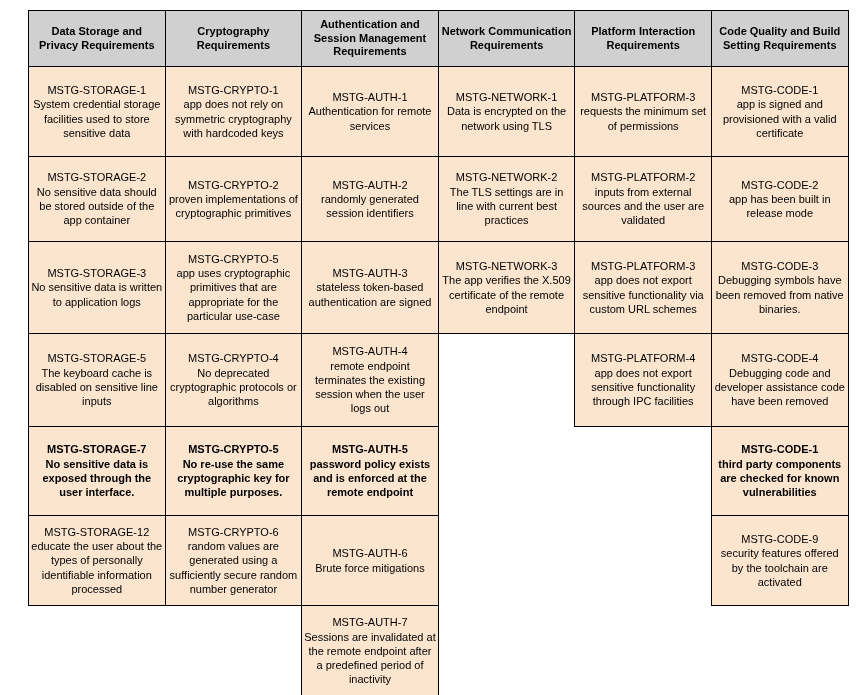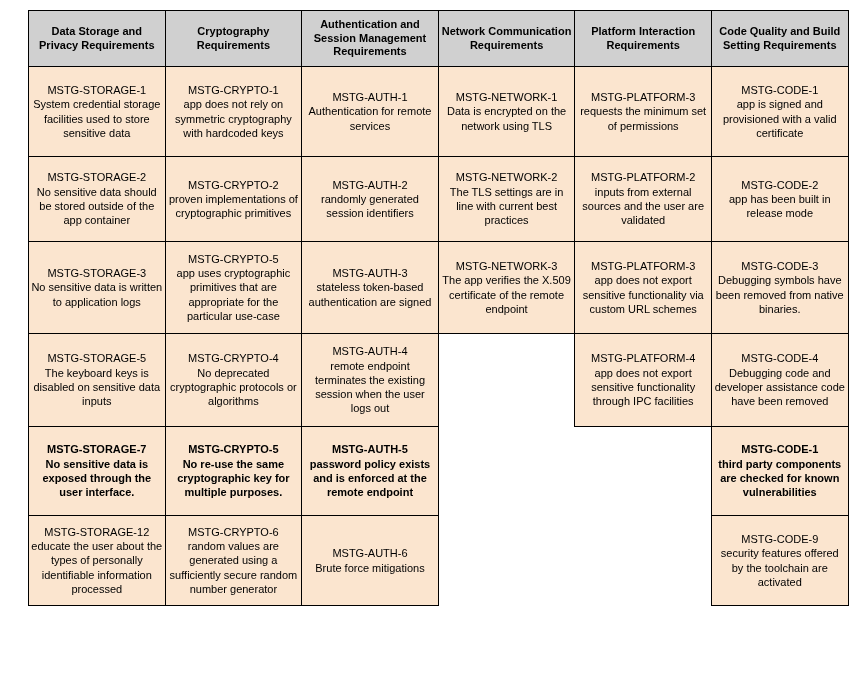--- a/index.html
+++ b/index.html
@@ -154,21 +154,21 @@
       </td>
       <td class="c">
         <div class="code">MSTG-CODE-3</div>
         <div>Debugging symbols have been removed from native binaries.</div>
       </td>
     </tr>
 
     <tr class="r4">
       <td class="c">
         <div class="code">MSTG-STORAGE-5</div>
-        <div>The keyboard keys is disabled on sensitive data inputs</div>
+        <div>The keyboard cache is disabled on sensitive line inputs</div>
       </td>
       <td class="c">
         <div class="code">MSTG-CRYPTO-4</div>
         <div>No deprecated cryptographic protocols or algorithms</div>
       </td>
       <td class="c">
         <div class="code">MSTG-AUTH-4</div>
         <div>remote endpoint terminates the existing session when the user logs out</div>
       </td>
       <td class="empty"></td>
@@ -217,16 +217,27 @@
         <div>Brute force mitigations</div>
       </td>
       <td class="empty"></td>
       <td class="empty"></td>
       <td class="c">
         <div class="code">MSTG-CODE-9</div>
         <div>security features offered by the toolchain are activated</div>
       </td>
     </tr>
 
+    <tr class="r7">
+      <td class="empty"></td>
+      <td class="empty"></td>
+      <td class="c">
+        <div class="code">MSTG-AUTH-7</div>
+        <div>Sessions are invalidated at the remote endpoint after a predefined period of inactivity</div>
+      </td>
+      <td class="empty"></td>
+      <td class="empty"></td>
+      <td class="empty"></td>
+    </tr>
 
   </tbody>
     </table>
 </div>
 
 </body></html>

